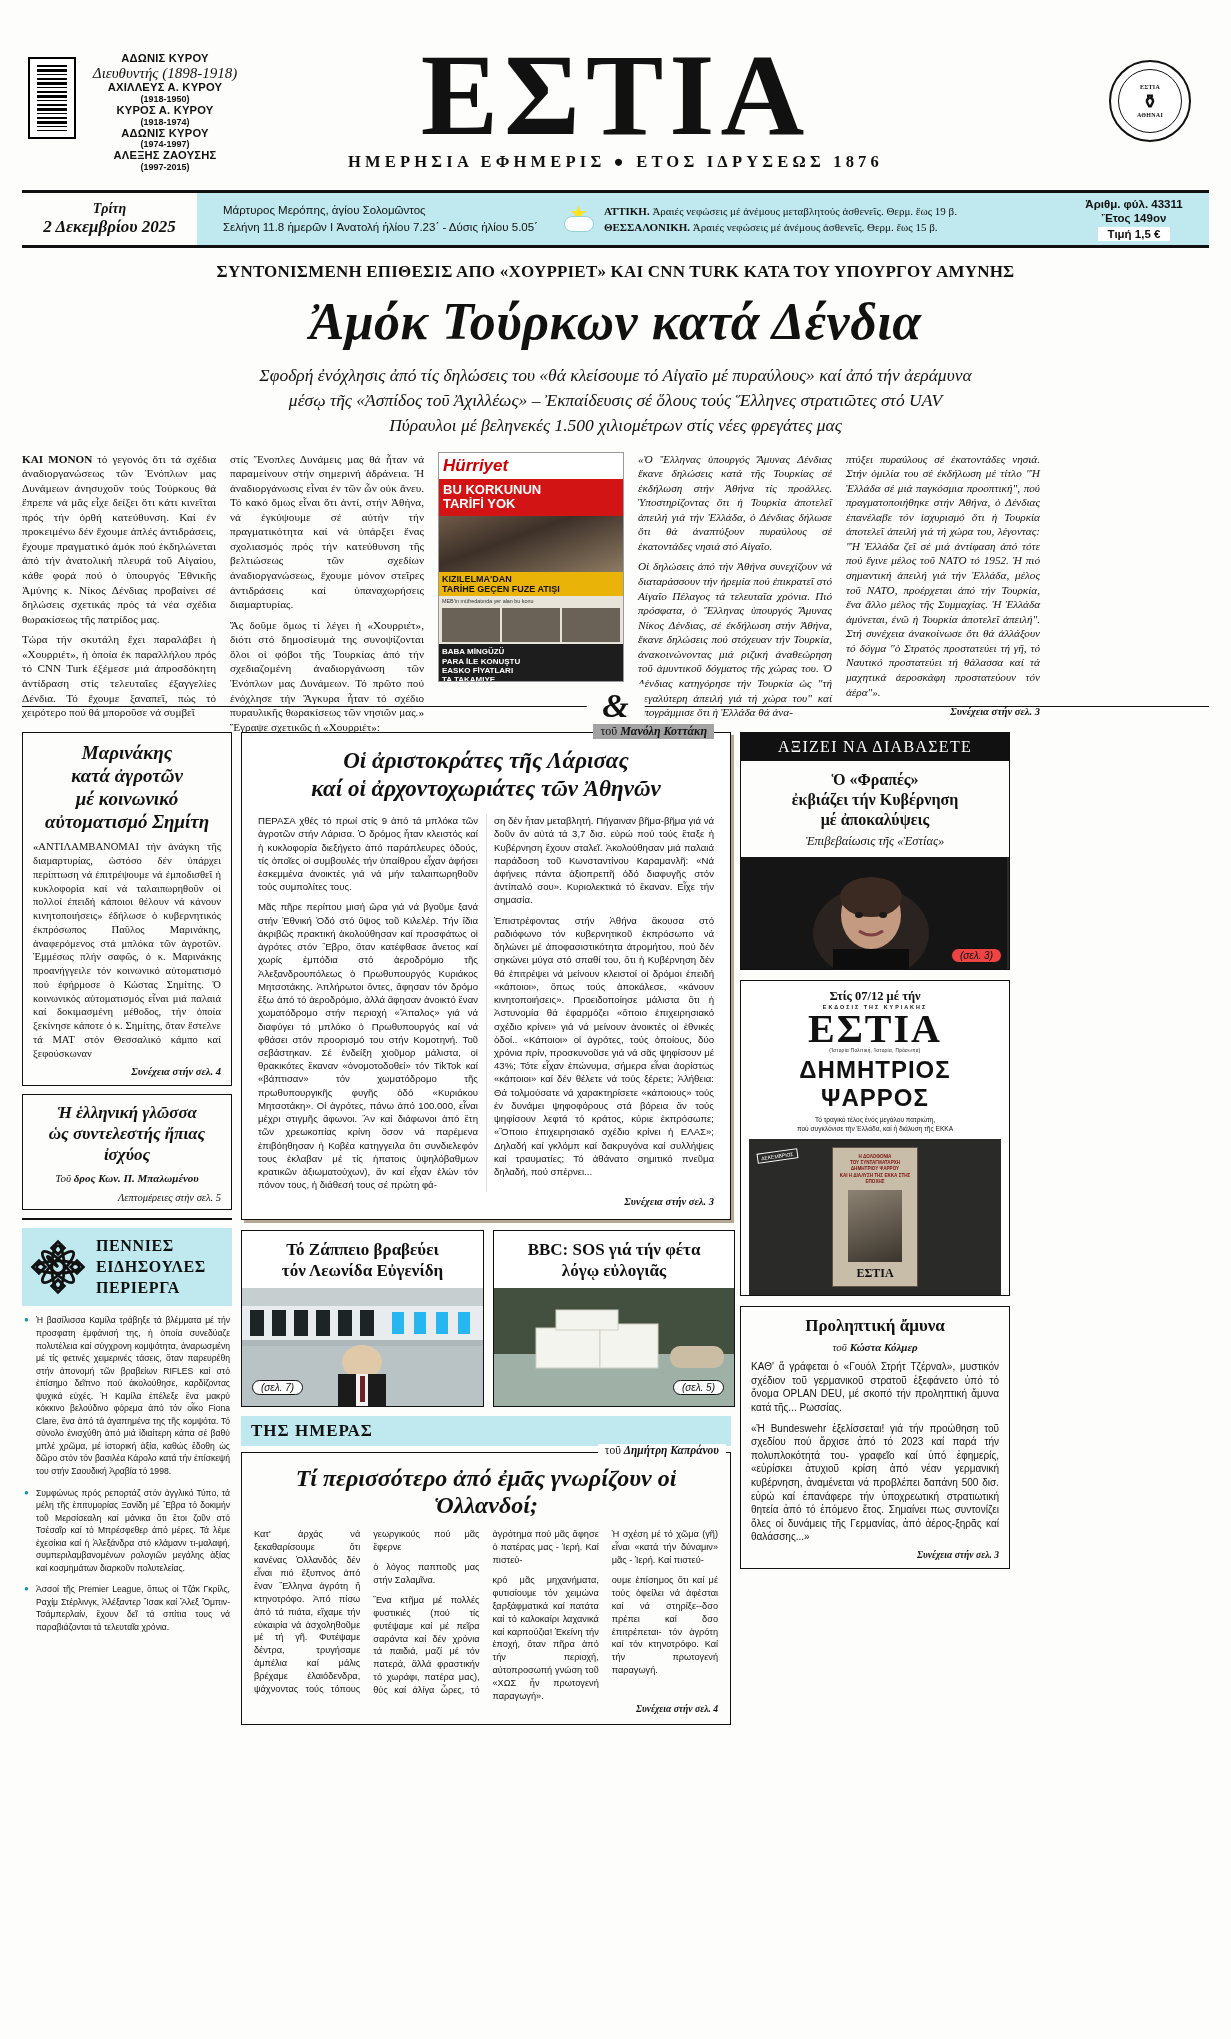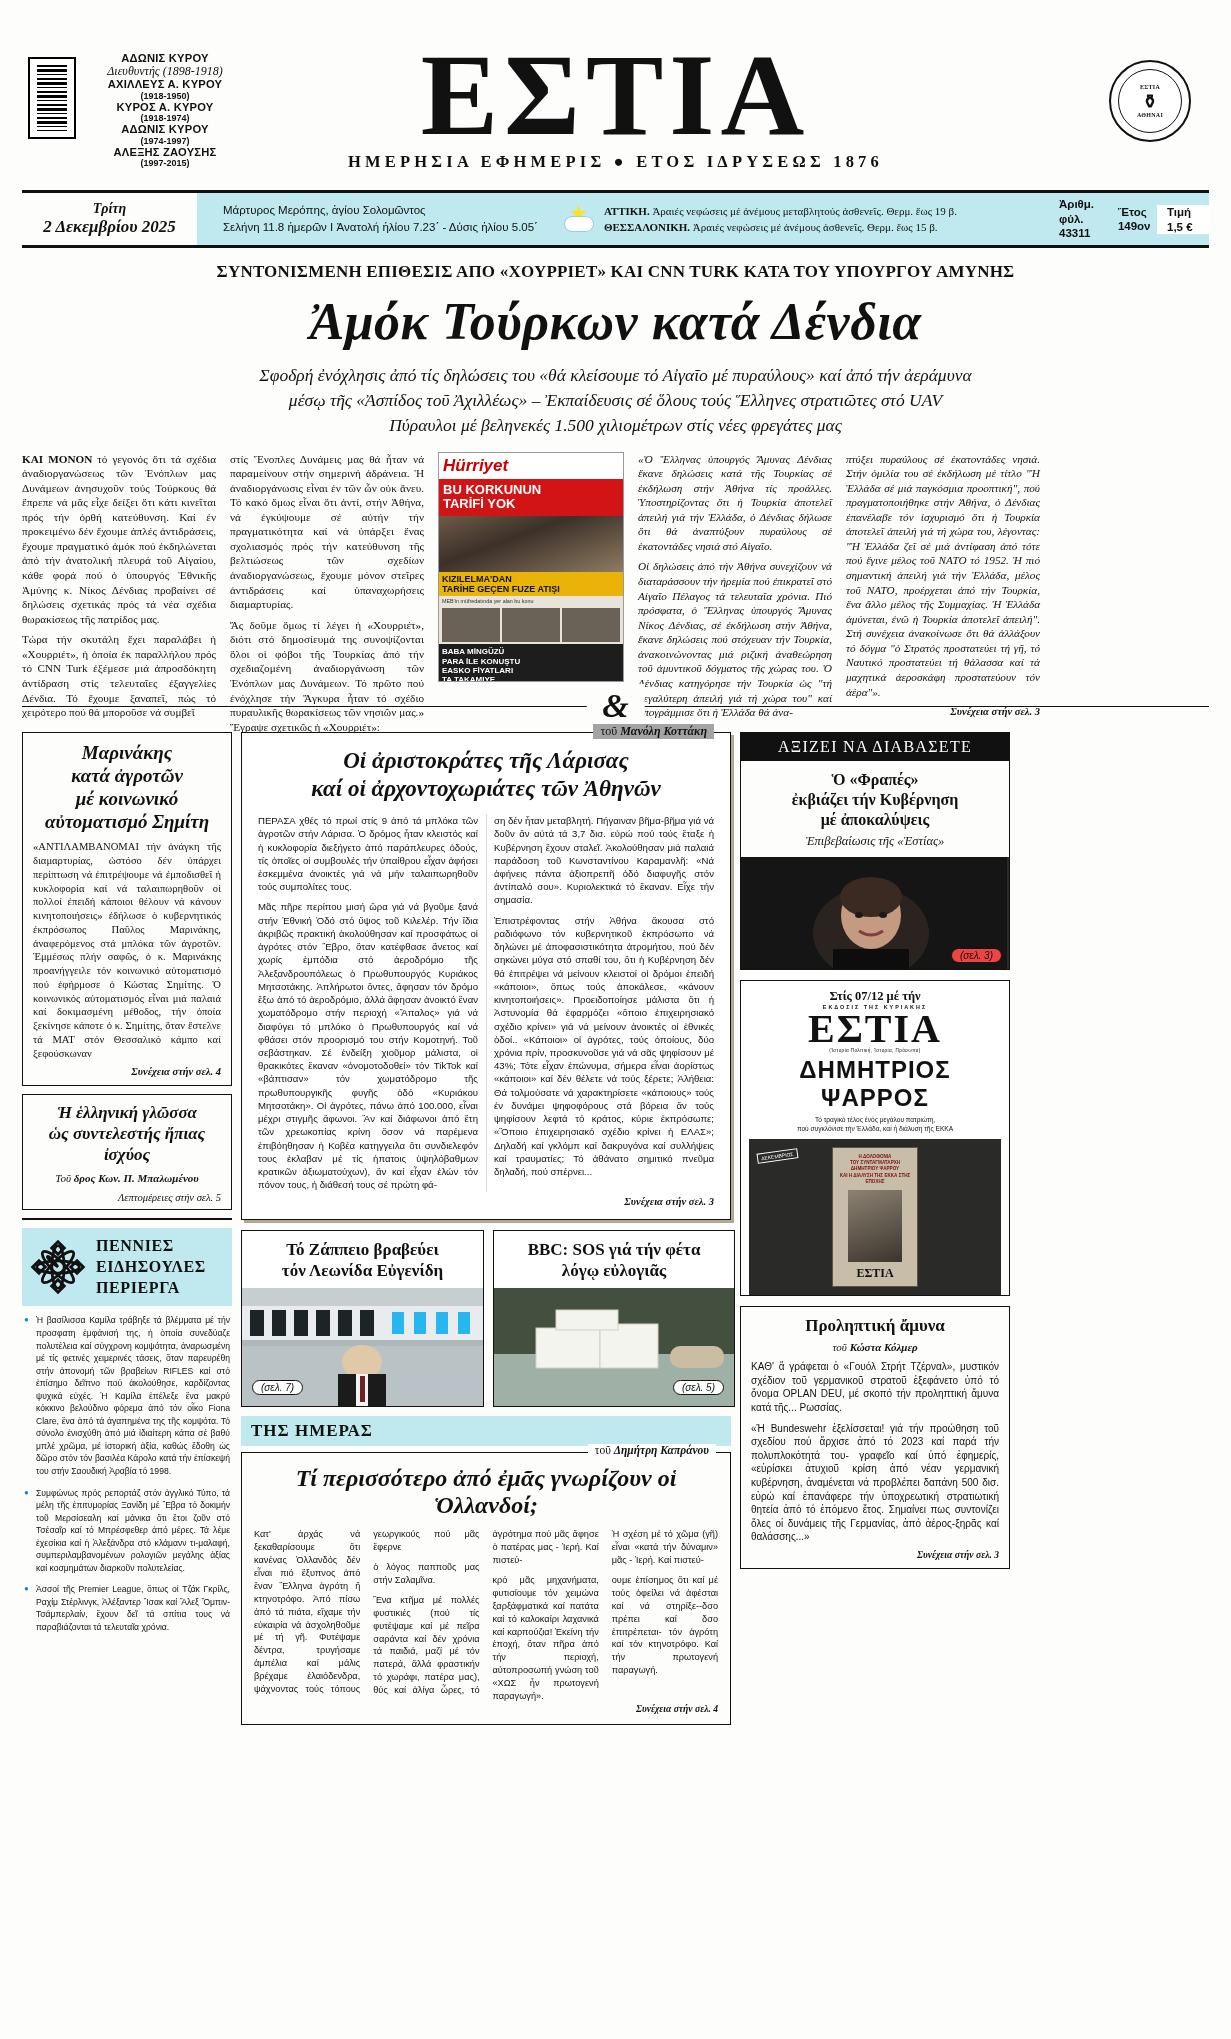--- a/index.html
+++ b/index.html
@@ -24,21 +24,21 @@
   .barcode .bars{
     width:30px;height:66px;
     background:repeating-linear-gradient(to bottom,#000 0 2px,#fff 2px 4px,#000 4px 7px,#fff 7px 9px,#000 9px 10px,#fff 10px 13px);
   }
   .editors{
     position:absolute;left:80px;top:52px;width:170px;text-align:center;
     font-family:"Liberation Sans",sans-serif;line-height:1.12;
   }
   .editors .nm{font-weight:bold;font-size:11.2px;letter-spacing:.2px;}
   .editors .yr{font-size:9px;font-weight:bold;}
-  .editors .ital{font-style:italic;font-size:12px;font-family:"Liberation Serif",serif;}
+  .editors .ital{font-style:italic;font-size:15px;font-family:"Liberation Serif",serif;}
 
   .logo{
     position:absolute;left:0;right:0;top:42px;text-align:center;
     font-family:"Liberation Serif",serif;
     font-weight:bold;font-size:116px;line-height:.92;
     letter-spacing:6px;
   }
   .logo-sub{
     position:absolute;left:0;right:0;top:152px;text-align:center;
     font-family:"Liberation Serif",serif;font-weight:bold;
@@ -85,21 +85,21 @@
     clip-path:polygon(50% 0%,61% 35%,98% 35%,68% 57%,79% 91%,50% 70%,21% 91%,32% 57%,2% 35%,39% 35%);
   }
   .sunicon .cloud{
     position:absolute;left:0;top:12px;width:28px;height:14px;background:#fff;
     border:1.6px solid #8fd3dd;border-radius:12px;
   }
   .wx{font-family:"Liberation Serif",serif;font-size:11px;line-height:1.5;white-space:nowrap;}
   .wx b{font-family:"Liberation Serif",serif;}
   .datebar .right{
     width:150px;background:#bfe9ee;height:52px;
-    display:flex;flex-direction:row;align-items:center;justify-content:center;
+    display:flex;flex-direction:column;align-items:center;justify-content:center;
     font-family:"Liberation Sans",sans-serif;font-size:11.5px;font-weight:bold;line-height:1.25;
   }
   .datebar .right .price{background:#fff;padding:0 10px;margin-top:1px;}
 
   
   .kicker{
     text-align:center;font-family:"Liberation Serif",serif;font-size:17px;font-weight:bold;
     letter-spacing:.2px;margin-top:14px;
   }
   .mainhead{
@@ -216,21 +216,21 @@
 
   
   .cardrow{display:flex;gap:9px;}
   .card{border:1.6px solid #111;background:#fff;}
   .cardhead{text-align:center;font-family:"Liberation Serif",serif;font-weight:bold;font-size:17px;line-height:1.25;padding:8px 6px 7px 6px;}
 
   .dayhead{background:#bfe9ee;display:flex;align-items:center;padding:5px 10px;margin-top:9px;}
   .dayhead span{font-family:"Liberation Serif",serif;font-weight:bold;font-size:17px;letter-spacing:1px;}
 
   .opinionbox{border:1.6px solid #111;position:relative;padding:12px 12px 10px 12px;margin-top:6px;}
-  .op-byline{position:absolute;right:14px;top:-9px;background:#fff;padding:0 7px;font-family:"Liberation Serif",serif;font-size:11.5px;}
+  .op-byline{position:absolute;right:4px;top:-9px;background:#fff;padding:0 7px;font-family:"Liberation Serif",serif;font-size:11.5px;}
   .op-byline b{font-weight:bold;font-style:italic;}
   .ophead{text-align:center;font-family:"Liberation Serif",serif;font-weight:bold;font-style:italic;font-size:24px;margin-bottom:9px;}
   .fourcol{column-count:4;column-gap:13px;}
   .fourcol p{margin:0 0 7px 0;font-family:"Liberation Sans",sans-serif;font-size:9.2px;line-height:1.4;text-align:justify;}
 
   .minihead{text-align:center;font-family:"Liberation Serif",serif;font-weight:bold;font-size:17px;line-height:1.25;}
   .minibyline{text-align:center;font-family:"Liberation Serif",serif;font-size:11px;font-style:italic;margin-top:5px;}
   .minibyline b{font-weight:bold;}
   .small-contin{font-family:"Liberation Serif",serif;font-style:italic;font-weight:bold;font-size:9.6px;text-align:right;margin-top:5px;}
 

